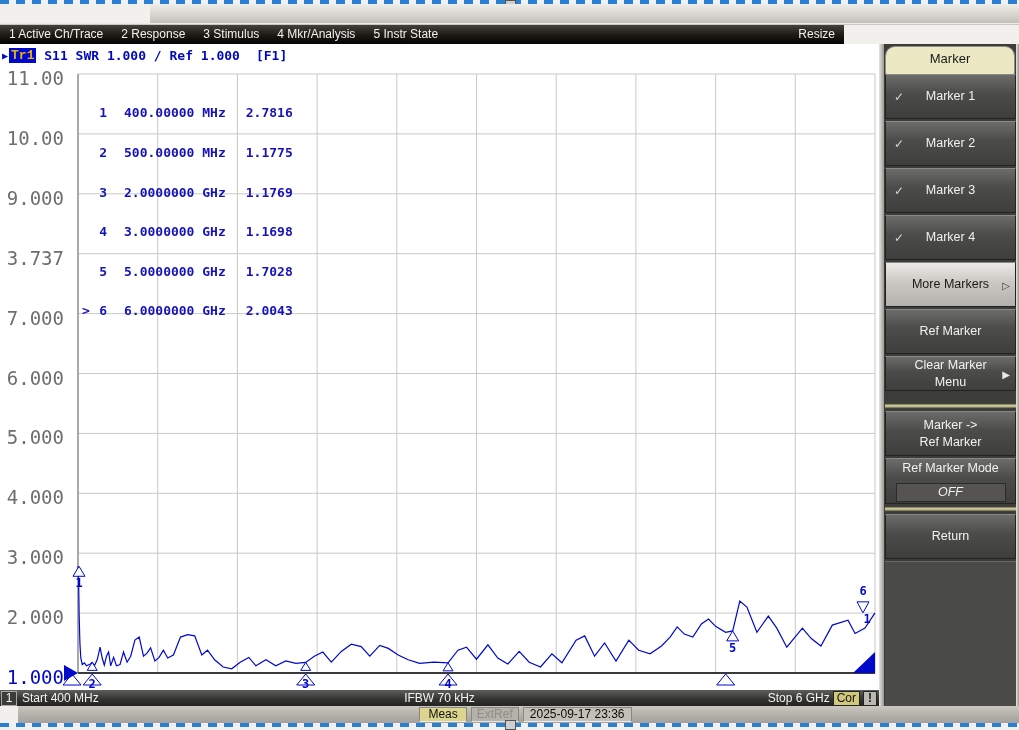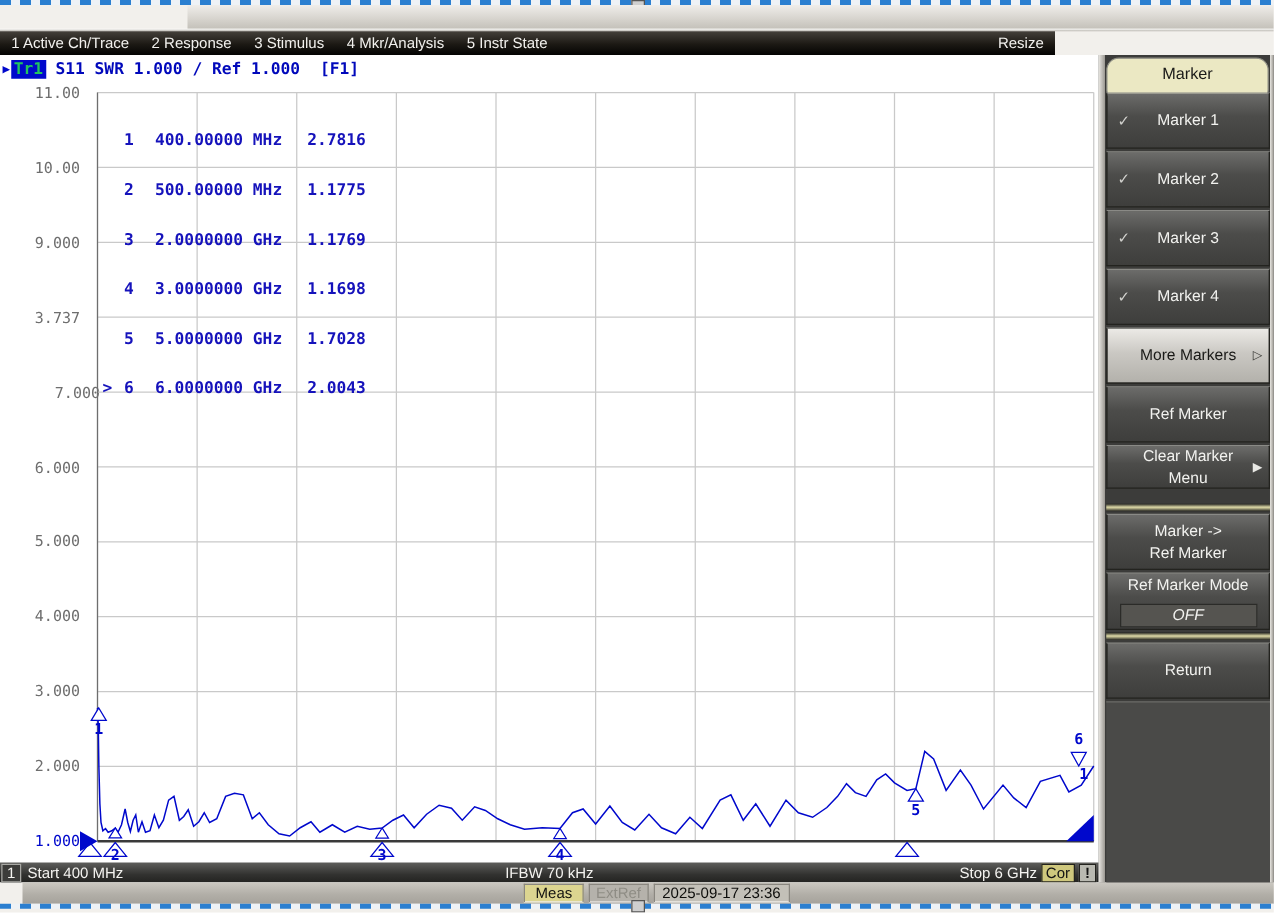--- a/index.html
+++ b/index.html
@@ -17,22 +17,22 @@
   .silverline{background:linear-gradient(#fdfdfc,#b9b6af);}
   .menubar{background:linear-gradient(#44403a 0%,#1c1914 55%,#030302);color:#f2f1ee;font-size:12px;display:flex;align-items:center;}
   .menubar .mi{padding:0 9px;line-height:19px;cursor:default;}
   .menubar .spacer{flex:1;}
   .menubar .resize{padding:0 9px;}
 
   
   #screen{background:#ffffff;overflow:hidden;}
   .traceinfo{font-family:"DejaVu Sans Mono",monospace;font-size:13px;font-weight:bold;color:#0008bb;white-space:pre;display:flex;align-items:center;}
   .traceinfo .arrow{color:#0008cc;font-size:10px;margin-right:1px;}
-  .traceinfo .tr1{background:#0008cc;color:#22c55e;padding:0 2px;}
-  .ylabel{font-family:"DejaVu Sans Mono",monospace;font-size:12px;color:#6e6e6e;width:64px;text-align:right;}
+  .traceinfo .tr1{background:#0008cc;color:#eab308;padding:0 2px;font-family:Liberation Mono, monospace;}
+  .ylabel{font-family:"DejaVu Sans Mono",monospace;font-size:19px;color:#6e6e6e;width:64px;text-align:right;}
   .ylabel.ref{color:#0008cc;}
   .mkr-table{font-family:"DejaVu Sans Mono",monospace;font-size:13px;font-weight:bold;color:#1512bb;line-height:13.2px;white-space:pre;}
   .mkr-table .num{display:inline-block;width:17px;text-align:right;}
   .mkr-table .sel{display:inline-block;width:8px;}
   .mkr-table .freq{display:inline-block;margin-left:17px;}
   .mkr-table .val{display:inline-block;margin-left:20px;}
 
   
   .chstatus{background:linear-gradient(#5e5e5c,#39393735 60%,#2a2a28);background:linear-gradient(#5e5e5c,#323230 60%,#232321);color:#f4f3f0;font-size:12px;display:flex;align-items:center;}
   .chstatus .chbox{width:14px;height:13px;border:1px solid #a8a8a4;background:#3c3c3a;text-align:center;line-height:13px;margin:0 5px 0 1px;}
@@ -87,21 +87,21 @@
   <div id="screen" class="abs" style="left:0;top:44px;width:879px;height:662px;">
 
     <div class="abs traceinfo" style="left:2px;top:3px;height:16px;">
       <span class="arrow">▶</span><span class="tr1">Tr1</span><span>&nbsp;</span><span>S11 SWR 1.000 / Ref 1.000</span><span style="margin-left:16px;">[F1]</span>
     </div>
 
     <div class="abs ylabel" style="left:0;top:23px;">11.00</div>
     <div class="abs ylabel" style="left:0;top:83px;">10.00</div>
     <div class="abs ylabel" style="left:0;top:143px;">9.000</div>
     <div class="abs ylabel" style="left:0;top:203px;">3.737</div>
-    <div class="abs ylabel" style="left:16px;top:263px;">7.000</div>
+    <div class="abs ylabel" style="left:0;top:263px;">7.000</div>
     <div class="abs ylabel" style="left:0;top:323px;">6.000</div>
     <div class="abs ylabel" style="left:0;top:382px;">5.000</div>
     <div class="abs ylabel" style="left:0;top:442px;">4.000</div>
     <div class="abs ylabel" style="left:0;top:502px;">3.000</div>
     <div class="abs ylabel" style="left:0;top:562px;">2.000</div>
     <div class="abs ylabel ref" style="left:0;top:622px;">1.000</div>
 
     <svg id="plot-svg" class="abs" style="left:0;top:0;" width="879" height="646">
         <line x1="78" y1="30" x2="78" y2="629" stroke="#c9c9c9" stroke-width="1"></line>
         <line x1="157.7" y1="30" x2="157.7" y2="629" stroke="#c9c9c9" stroke-width="1"></line>

